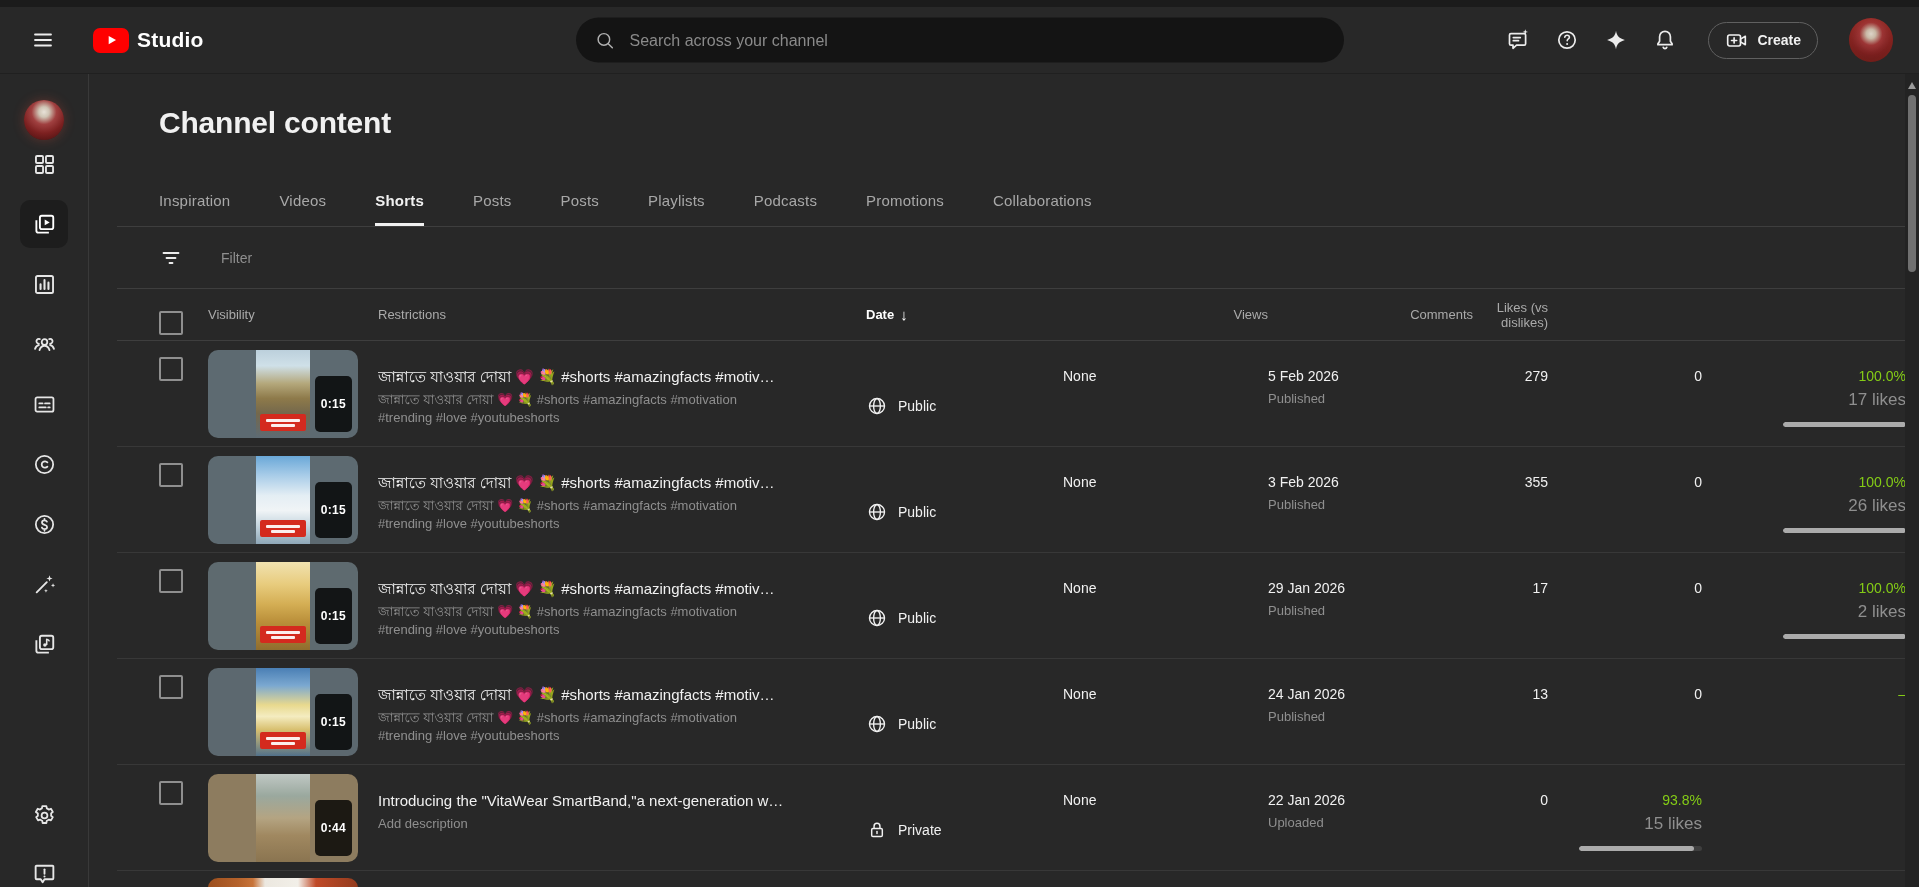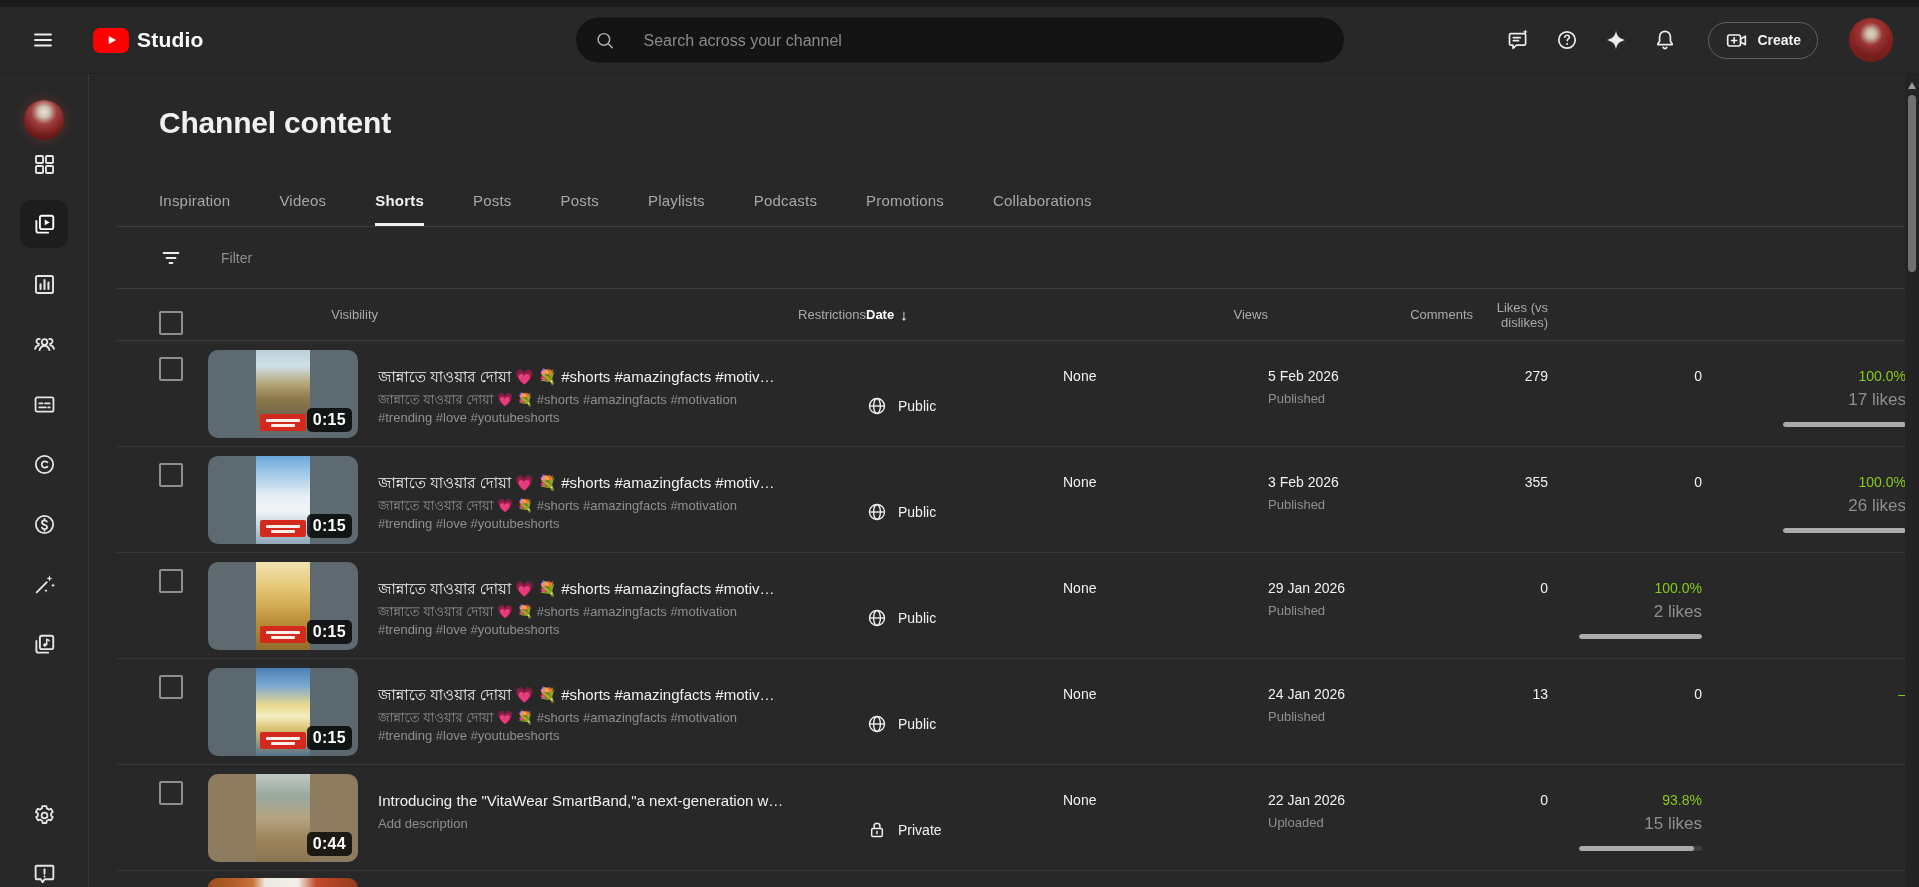--- a/index.html
+++ b/index.html
@@ -29,21 +29,21 @@
   .logo-text { font-size:21px; font-weight:700; letter-spacing:.2px; margin-left:8px; color:#fff; }
   .search {
     position:absolute; left:50%; top:50%; transform:translate(-50%,-50%);
     width:768px; height:45px; border-radius:23px; background:#141414;
     display:flex; align-items:center;
   }
   .search-icon { color:#b0b0b0; margin-left:18px; }
   .search-icon svg { width:22px; height:22px; }
   .search input {
     background:transparent; border:none; outline:none; color:#7dd3fc;
-    font-size:16px; margin-left:28px; width:640px; font-family:inherit;
+    font-size:16px; margin-left:14px; width:640px; font-family:inherit;
   }
   .search input::placeholder { color:#8a8a8a; }
   .top-right { margin-left:auto; display:flex; align-items:center; gap:9px; }
   .create-btn {
     margin-left:14px; height:37px; border-radius:19px; border:1px solid #606060;
     background:transparent; color:#f1f1f1; display:flex; align-items:center;
     gap:9px; padding:0 16px; font-size:14px; font-weight:700; cursor:pointer; font-family:inherit;
   }
   .create-btn svg { width:23px; height:23px; }
   .avatar-top {
@@ -98,21 +98,21 @@
   }
   .filter-icon { color:#ececec; } .filter-icon svg { width:24px; height:24px; }
   .filter-ph { color:#8f8f8f; font-size:14px; margin-left:38px; }
 
   .thead, .trow, .trow-partial {
     display:grid;
     grid-template-columns:49px 170px 488px 197px 205px 205px 75px 154px 204px;
     padding:0 29px 0 42px;
   }
   .thead { height:52px; align-items:center; border-bottom:1px solid #3e3e3e; }
-  .th { font-size:13px; color:#aaa;text-align:right; }
+  .th { font-size:13px; color:#aaa; }
   .th-short { grid-column:2/4; font-size:13px; color:#aaa; }
   .th-date { color:#fff; font-weight:700; display:flex; align-items:center; }
   .sort-arrow { font-size:15px; margin-left:6px; font-weight:400; }
   .num { text-align:right; }
 
   .trow { height:106px; border-bottom:1px solid #383838; }
   .checkbox {
     width:24px; height:24px; border:2px solid #8f8f8f; border-radius:2px;
     background:transparent; cursor:pointer;
   }
@@ -129,21 +129,21 @@
   .art-person { background:linear-gradient(180deg,#c0c8c4 0%,#9aa89e 25%,#b4a482 50%,#a08860 70%,#8a7450 100%); }
   .thumb-label {
     position:absolute; left:50%; transform:translateX(-50%); bottom:7px;
     width:46px; height:17px; background:#d42a1e; border-radius:2px;
     display:flex; flex-direction:column; align-items:center; justify-content:center; gap:2px;
   }
   .thumb-label i { display:block; height:3px; border-radius:1px; background:rgba(255,255,255,.92); }
   .thumb-label .l1 { width:34px; } .thumb-label .l2 { width:24px; }
   .thumb-badge {
     position:absolute; right:6px; bottom:6px; background:rgba(0,0,0,.8); color:#fff;
-    font-size:16px; font-weight:700; padding:3px 6px; border-radius:5px; letter-spacing:.3px;
+    font-size:12px; font-weight:700; padding:21px 6px; border-radius:5px; letter-spacing:.3px;
   }
   .title-cell { padding-top:25px; padding-right:14px; overflow:hidden; }
   .vtitle {
     font-size:15px; color:#f1f1f1; line-height:21px; white-space:nowrap;
     overflow:hidden; text-overflow:ellipsis; cursor:pointer;
   }
   .vdesc { font-size:13px; color:#8f8f8f; line-height:17.5px; }
   .vdesc:nth-of-type(2) { margin-top:4px; }
   .vdesc.ph { cursor:pointer; }
   .vis-cell { padding-top:25px; display:flex; align-items:center; gap:10px; }
@@ -500,20 +500,21 @@
                 <ellipse cx="12" cy="12" rx="3.7" ry="8.2"></ellipse>
               </svg>
             </span>
             <span class="vis-label">Public</span>
           </div>
           <div class="plain-cell">None</div>
           <div class="date-cell">
             <div>29 Jan 2026</div>
             <div class="date-sub">Published</div>
           </div>
+          <div class="plain-cell num">17</div>
           <div class="plain-cell num">0</div>
           <div class="likes-cell num">
             <div class="likes-pct">100.0%</div>
             <div class="likes-sub">2 likes</div>
             <div class="likes-bar">
               <div class="likes-fill" style="width: 100%;"></div>
             </div>
           </div>
         </div>
         <div class="trow">

